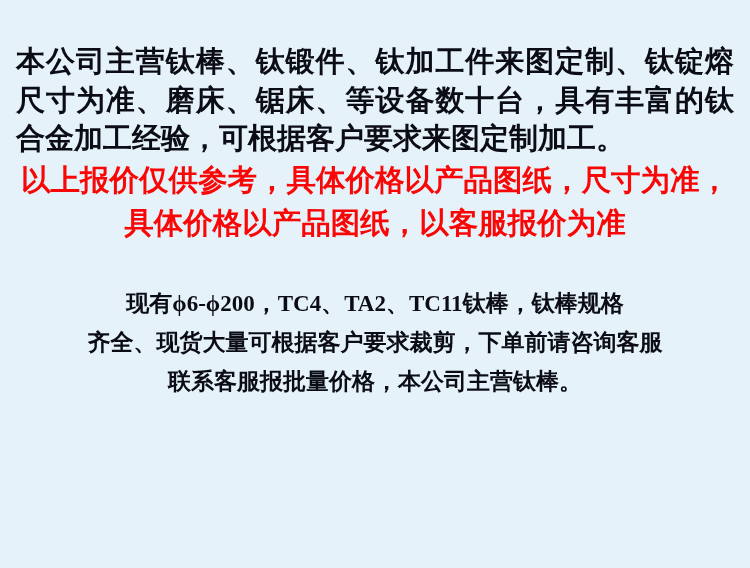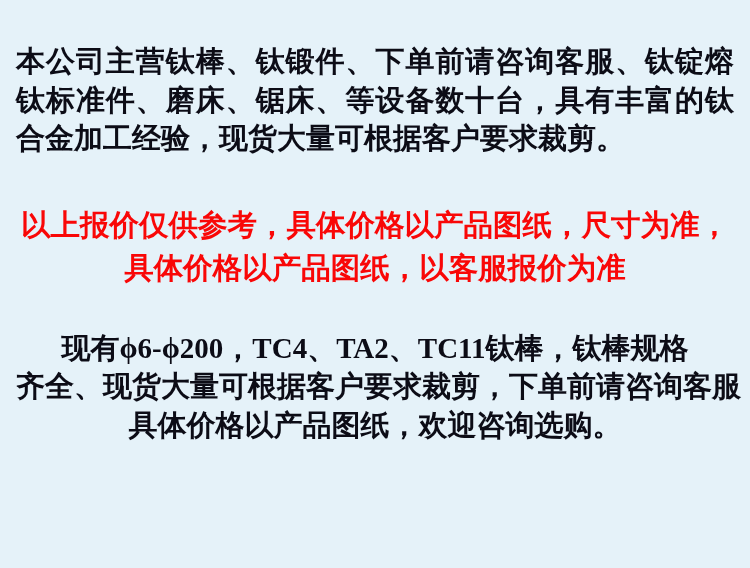--- a/index.html
+++ b/index.html
@@ -37,51 +37,50 @@
   }
   .intro .line {
     text-align: justify;
     text-align-last: justify;
   }
   .intro .line.last {
     text-align: left;
     text-align-last: left;
   }
   .notice {
-    margin-top: 45px;
     font-size: 29.5px;
     line-height: 43px;
     color: #f90707;
     text-align: center;
   }
   .stock {
     margin-top: 40px;
-    font-size: 29px;
+    font-size: 23px;
     line-height: 38.5px;
     text-align: center;
   }
   .notice .line, .stock .line {
     white-space: nowrap;
   }
 </style>
 </head>
 <body>
 
 <main class="page">
 
   <section class="para intro">
-    <span class="line">本公司主营钛棒、钛锻件、下单前请咨询客服、钛锭熔</span>
-    <span class="line">钛标准件、磨床、锯床、等设备数十台，具有丰富的钛</span>
-    <span class="line last">合金加工经验，现货大量可根据客户要求裁剪。</span>
+    <span class="line">本公司主营钛棒、钛锻件、钛加工件来图定制、钛锭熔</span>
+    <span class="line">尺寸为准、磨床、锯床、等设备数十台，具有丰富的钛</span>
+    <span class="line last">合金加工经验，可根据客户要求来图定制加工。</span>
   </section>
 
   <section class="para notice">
     <span class="line">以上报价仅供参考，具体价格以产品图纸，尺寸为准，</span>
     <span class="line">具体价格以产品图纸，以客服报价为准</span>
   </section>
 
   <section class="para stock">
     <span class="line">现有<span class="serif">ϕ6-ϕ200</span>，<span class="serif">TC4</span>、<span class="serif">TA2</span>、<span class="serif">TC11</span>钛棒，钛棒规格</span>
     <span class="line">齐全、现货大量可根据客户要求裁剪，下单前请咨询客服</span>
-    <span class="line">具体价格以产品图纸，欢迎咨询选购。</span>
+    <span class="line">联系客服报批量价格，本公司主营钛棒。</span>
   </section>
 
 </main>
 
 </body></html>

